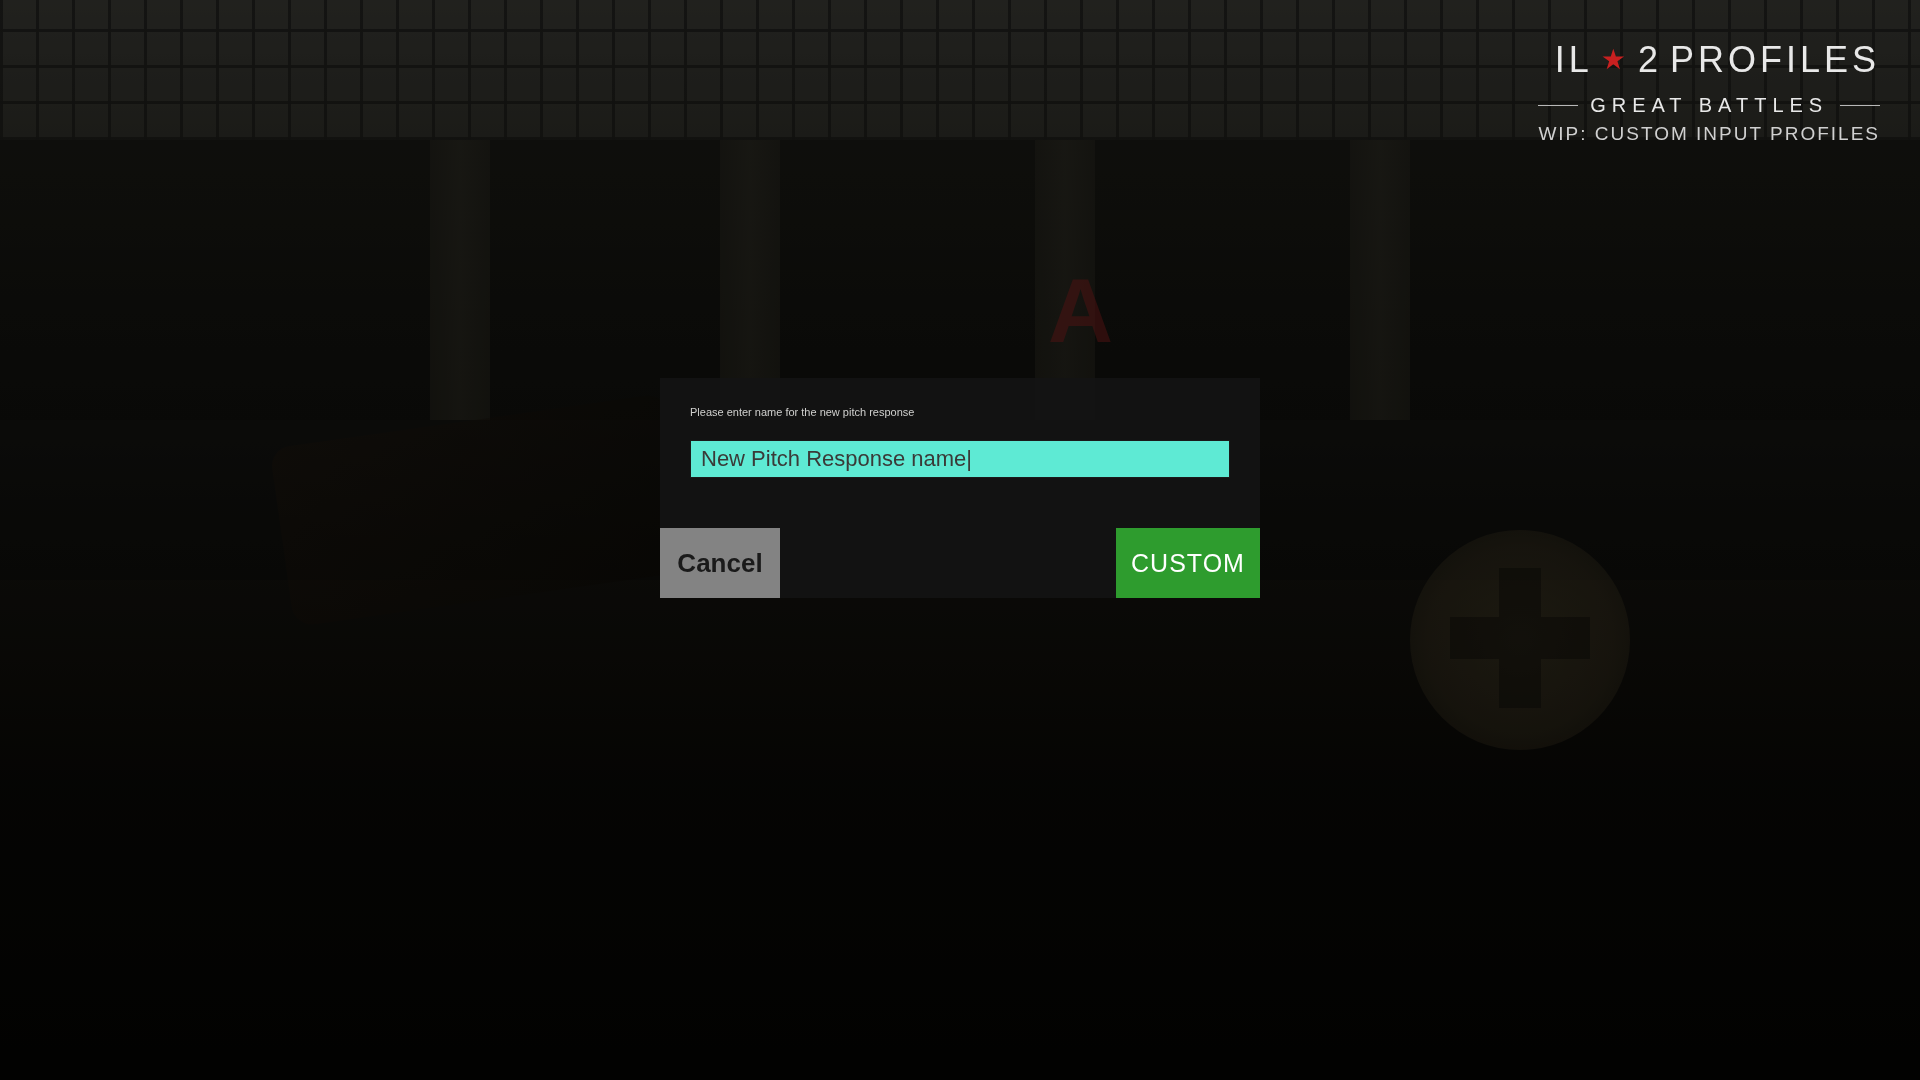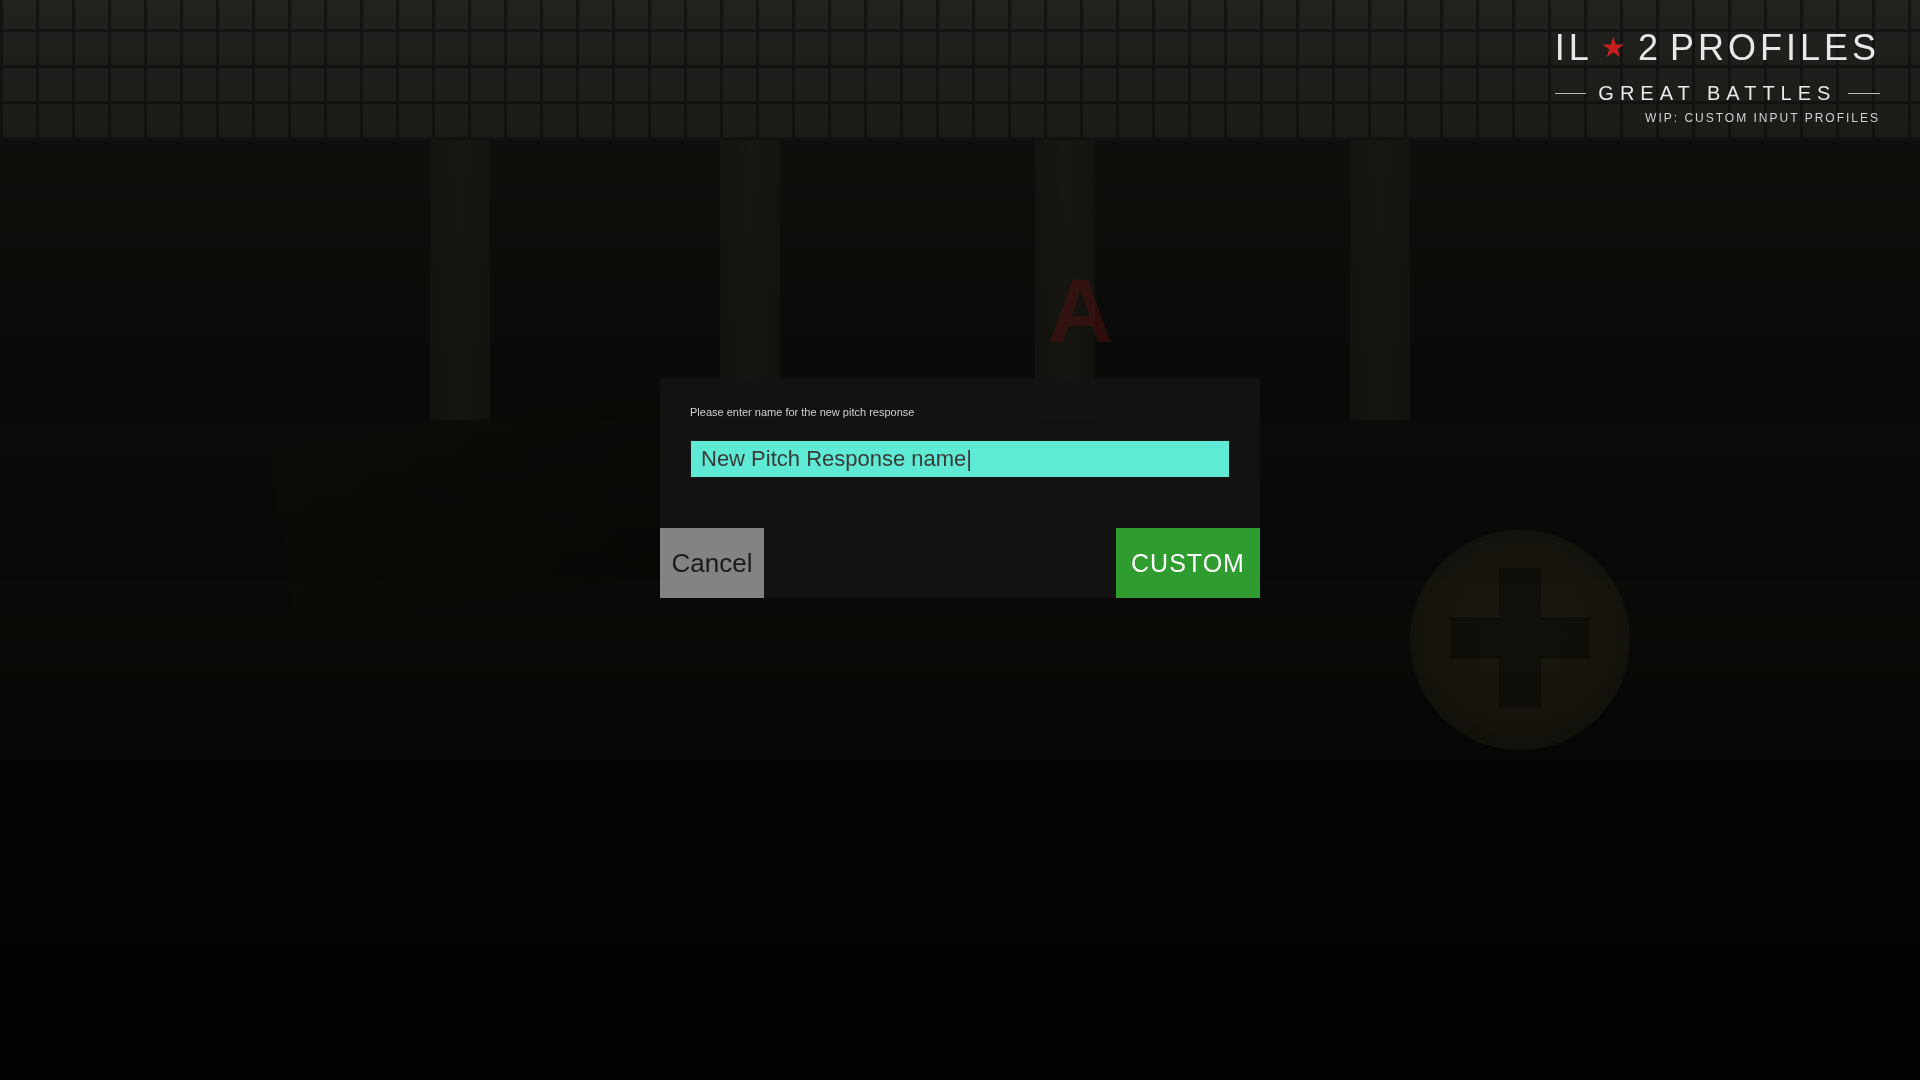--- a/index.html
+++ b/index.html
@@ -160,21 +160,21 @@
     
     .dark-overlay {
       position: absolute;
       inset: 0;
       background: rgba(0, 0, 0, 0.55);
     }
     
     
     .logo-container {
       position: absolute;
-      top: 30px;
+      top: 42px;
       right: 40px;
       text-align: right;
       color: #e8e8e8;
     }
     
     .logo-main {
       font-size: 36px;
       font-weight: 300;
       letter-spacing: 4px;
       line-height: 1;
@@ -214,21 +214,21 @@
     
     .logo-sub::before,
     .logo-sub::after {
       content: '';
       flex: 1;
       height: 1px;
       background: #b8b8b8;
     }
     
     .logo-wip {
-      font-size: 12px;
+      font-size: 19px;
       letter-spacing: 2px;
       margin-top: 6px;
       color: #d0d0d0;
     }
     
     
     .modal {
       position: absolute;
       left: 660px;
       top: 378px;
@@ -263,28 +263,29 @@
     
     .modal-buttons {
       display: flex;
       justify-content: space-between;
       margin-top: 50px;
       margin-left: -30px;
       margin-right: -30px;
     }
     
     .btn-cancel {
-      width: 104px;
+      width: 120px;
       height: 70px;
       background: #838383;
       border: none;
       color: #1a1a1a;
       font-size: 26px;
       font-family: inherit;
       cursor: pointer;
+      font-weight: bold;
     }
     
     .btn-accept {
       width: 144px;
       height: 70px;
       background: #2e9c2e;
       border: none;
       color: #ffffff;
       font-size: 25px;
       letter-spacing: 1px;

